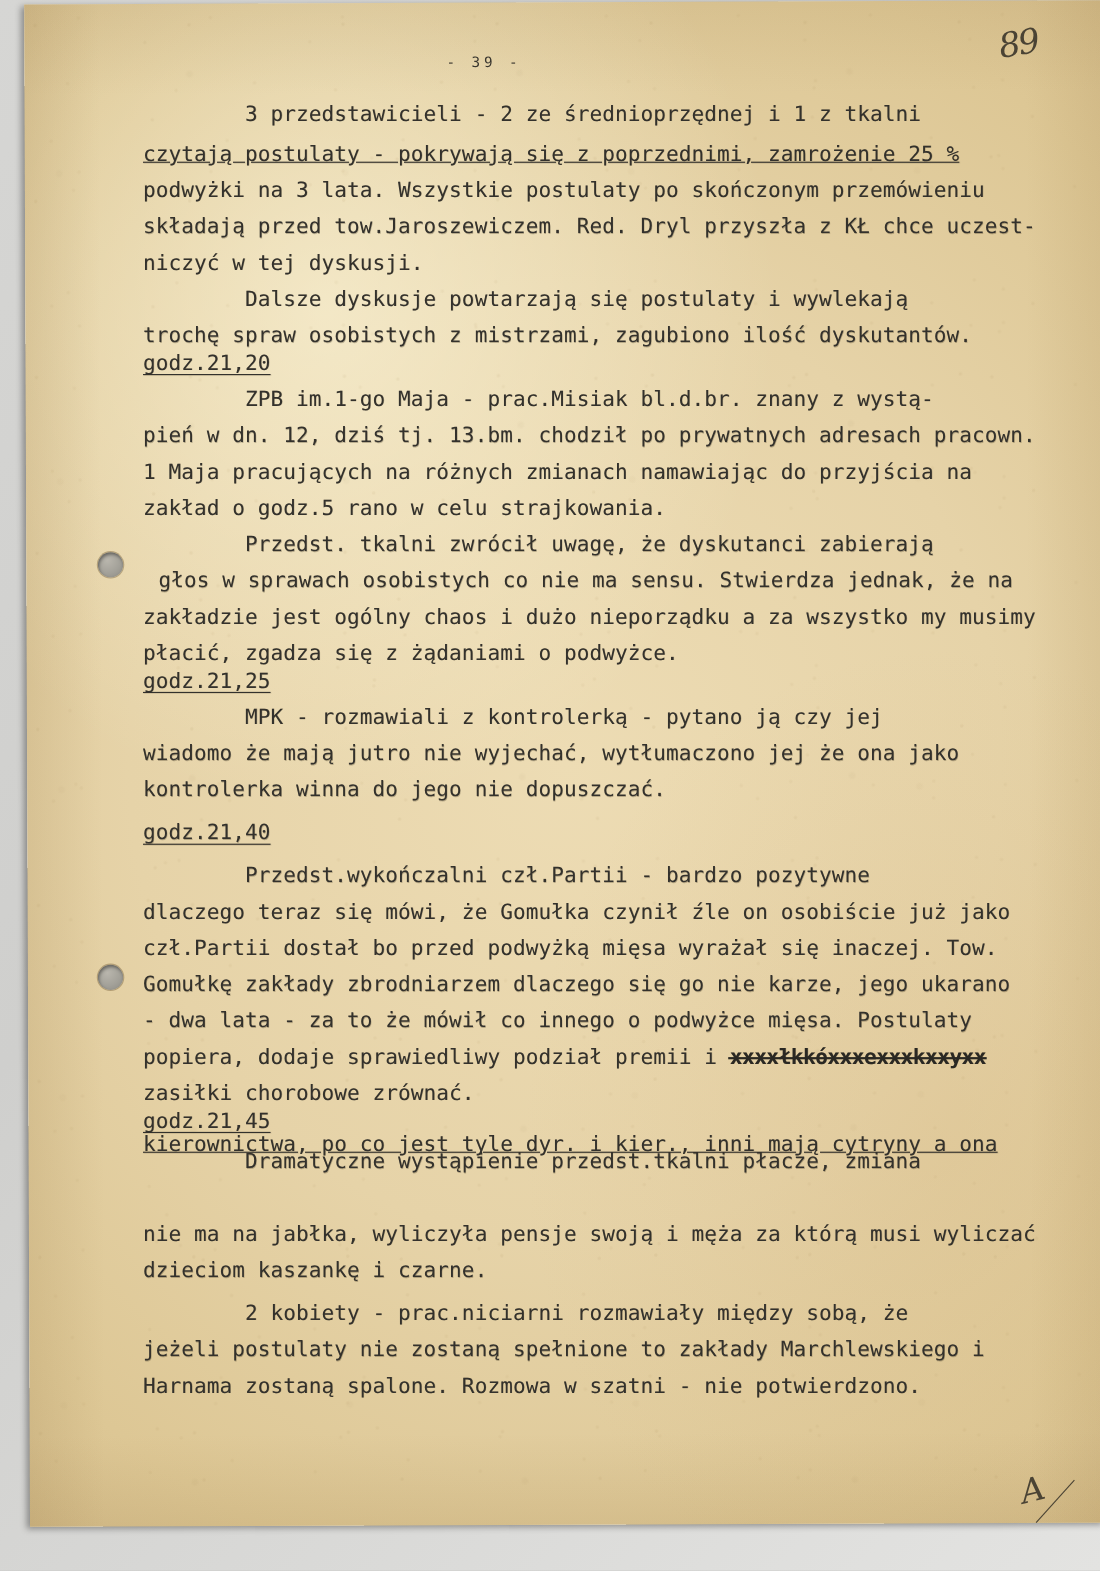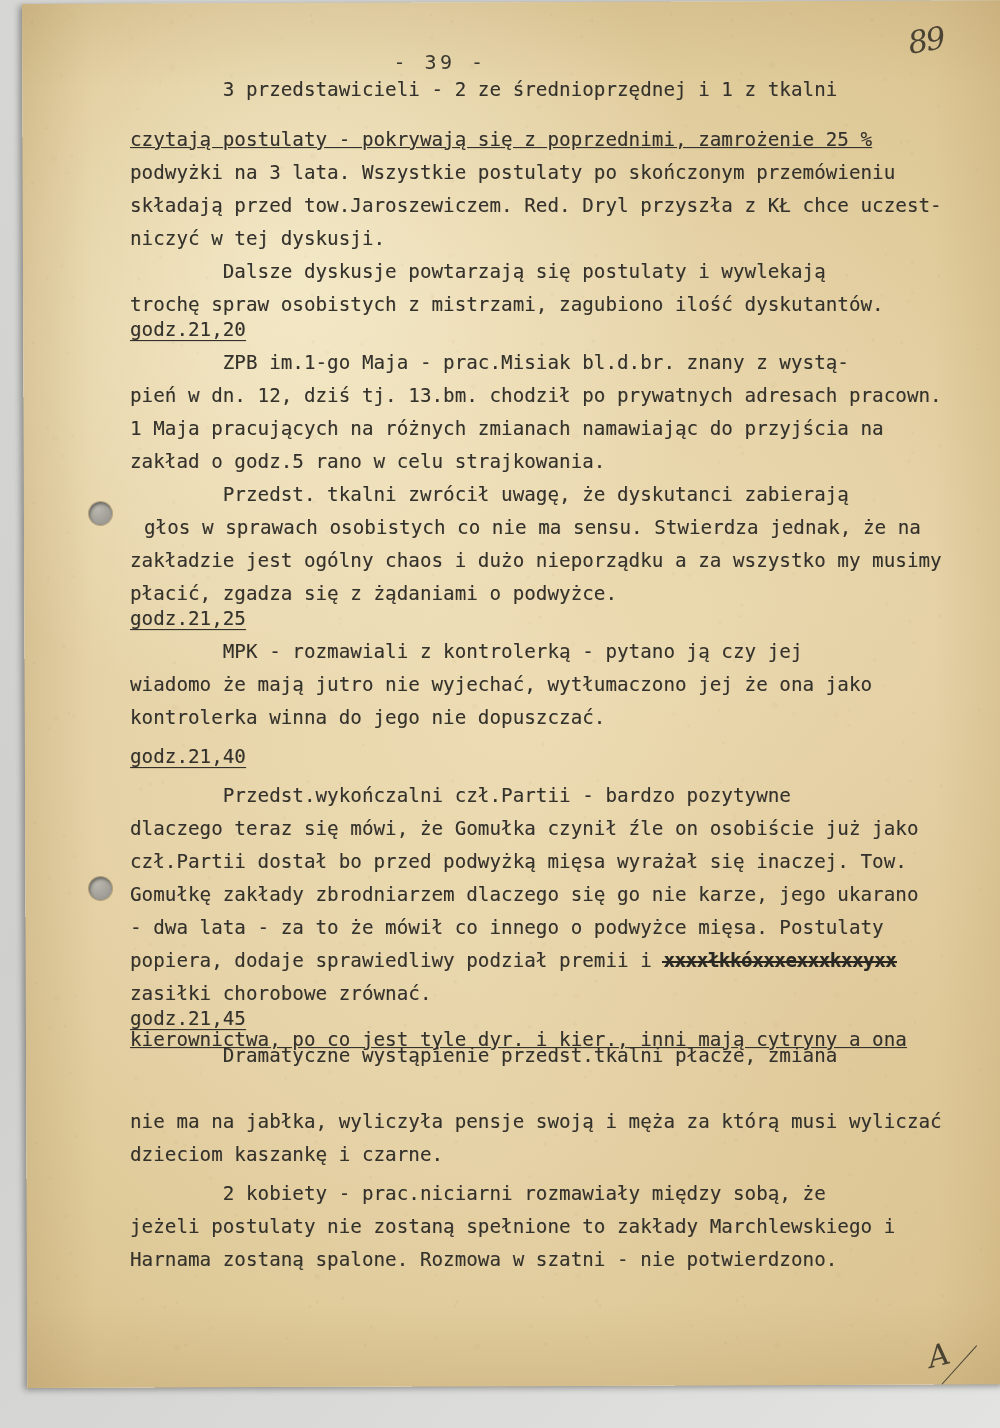--- a/index.html
+++ b/index.html
@@ -87,21 +87,21 @@
     color: #33312c;
     font-size: 19.1px;
     letter-spacing: 0.1px;
   }
   .pageno {
     position: absolute;
     top: 50px;
     left: 0;
     width: 880px;
     text-align: center;
-    font-size: 20px;
+    font-size: 13px;
     letter-spacing: 3.5px;
     color: #3a372f;
   }
   .line {
     position: absolute;
     left: 130px;
     white-space: pre;
     line-height: 1;
     text-shadow: 0.4px 0.4px 0.6px rgba(60,50,30,0.30);
   }
@@ -167,21 +167,21 @@
     <div id="grain"></div>
     <div id="vignette"></div>
   </div>
 
   <div class="hole" style="top:502px;left:89px;"></div>
   <div class="hole" style="top:877px;left:89px;"></div>
 
   <div id="typescript">
     <div class="pageno">- 39 -</div>
     <div id="lines">
-        <div class="line" style="top: 80px;">        3 przedstawicieli - 2 ze średnioprzędnej i 1 z tkalni</div>
+        <div class="line" style="top: 94px;">        3 przedstawicieli - 2 ze średnioprzędnej i 1 z tkalni</div>
         <div class="line" style="top: 130px; text-decoration: underline;">czytają postulaty - pokrywają się z poprzednimi, zamrożenie 25 %</div>
         <div class="line" style="top: 163px;">podwyżki na 3 lata. Wszystkie postulaty po skończonym przemówieniu</div>
         <div class="line" style="top: 196px;">składają przed tow.Jaroszewiczem. Red. Dryl przyszła z KŁ chce uczest-</div>
         <div class="line" style="top: 229px;">niczyć w tej dyskusji.</div>
         <div class="line" style="top: 262px;">        Dalsze dyskusje powtarzają się postulaty i wywlekają</div>
         <div class="line" style="top: 295px;">trochę spraw osobistych z mistrzami, zagubiono ilość dyskutantów.</div>
         <div class="line heading" style="top: 320px;">godz.21,20</div>
         <div class="line" style="top: 353px;">        ZPB im.1-go Maja - prac.Misiak bl.d.br. znany z wystą-</div>
         <div class="line" style="top: 386px;">pień w dn. 12, dziś tj. 13.bm. chodził po prywatnych adresach pracown.</div>
         <div class="line" style="top: 419px;">1 Maja pracujących na różnych zmianach namawiając do przyjścia na</div>

